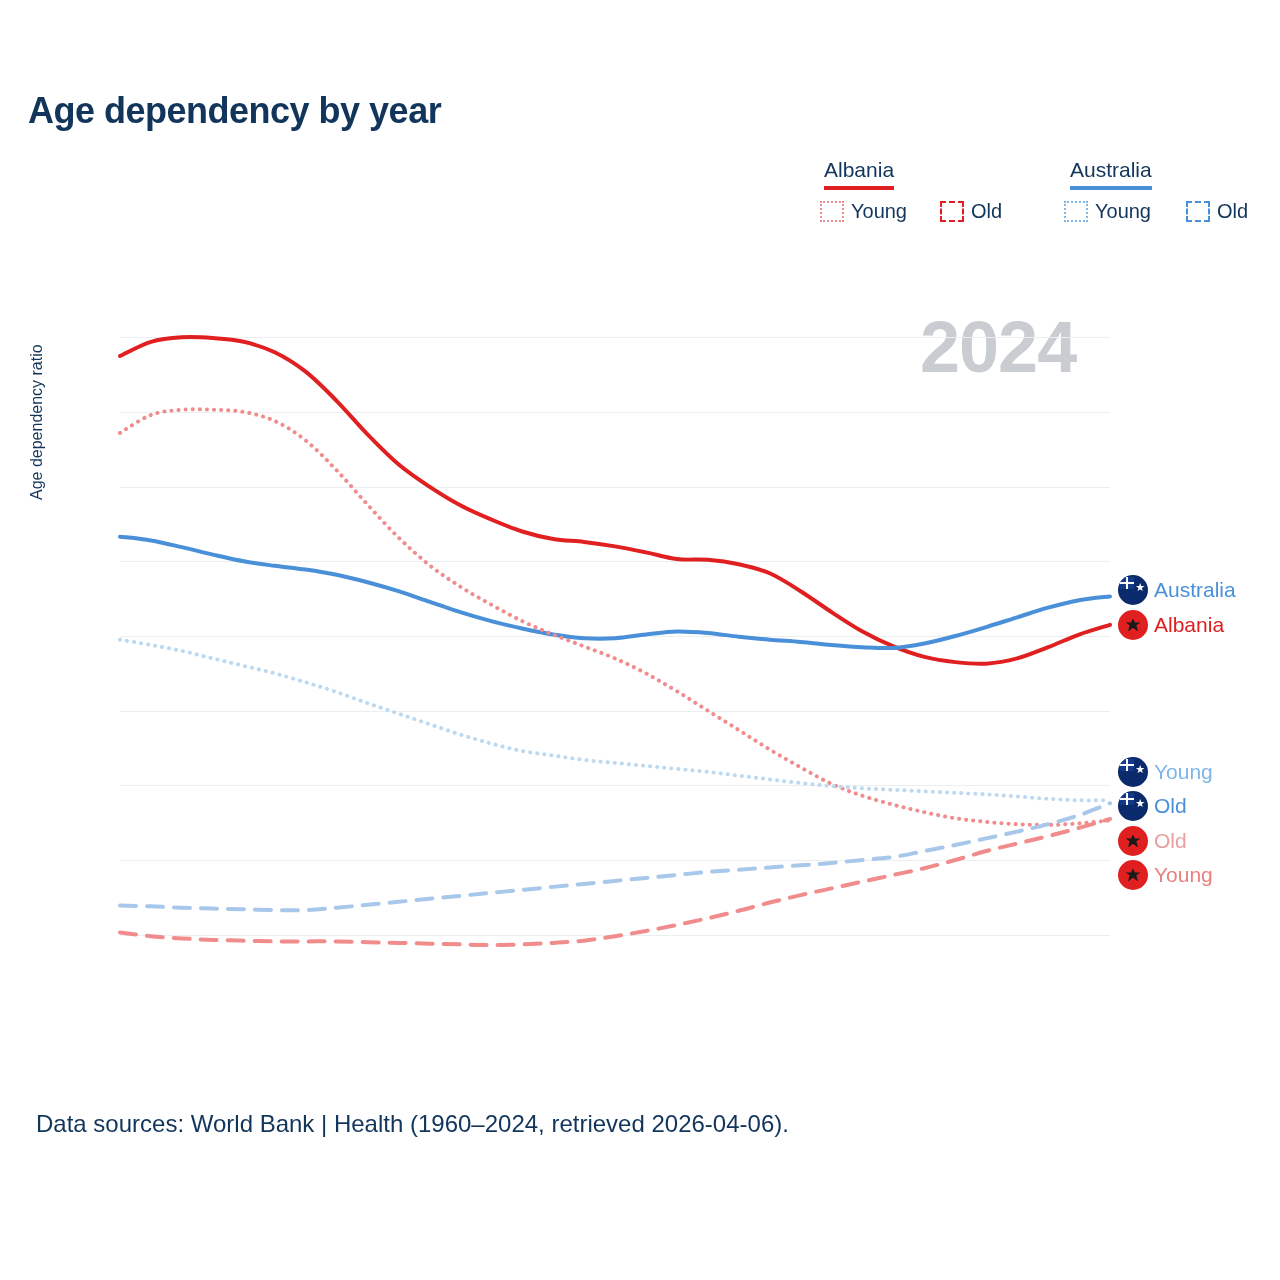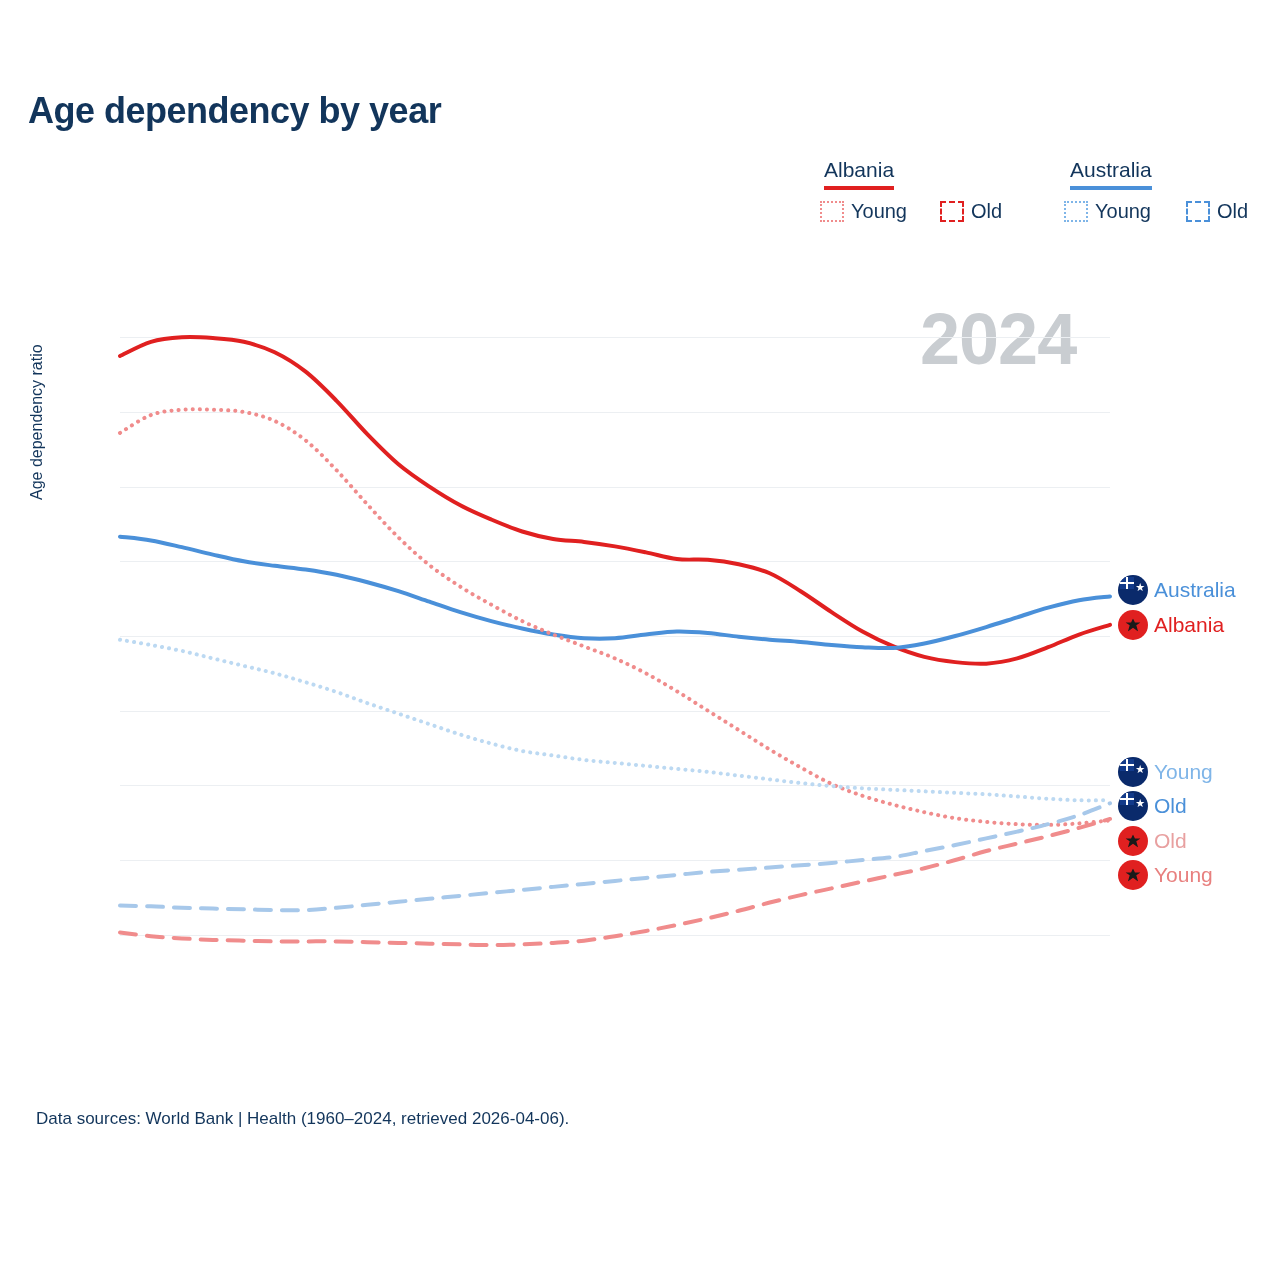--- a/index.html
+++ b/index.html
@@ -92,21 +92,21 @@
     top: 500px;
     transform: rotate(-90deg);
     transform-origin: left top;
     font-size: 16px;
     color: #12355b;
     white-space: nowrap;
   }
   #year-watermark {
     position: absolute;
     left: 920px;
-    top: 298px;
+    top: 306px;
     font-size: 72px;
     font-weight: bold;
     color: #c9cdd1;
     letter-spacing: -1px;
   }
 
   
   .endlabel {
     position: absolute;
     display: flex;
@@ -161,21 +161,21 @@
     color: #ffffff;
     font-size: 11px;
     line-height: 11px;
   }
 
   
   .footer {
     position: absolute;
     left: 36px;
     top: 1105px;
-    font-size: 17px;
+    font-size: 24px;
     color: #12355b;
     line-height: 1.6;
   }
 </style>
 </head>
 <body>
 
 <div class="page">
 
   <div id="chart-title">Age dependency by year</div>

